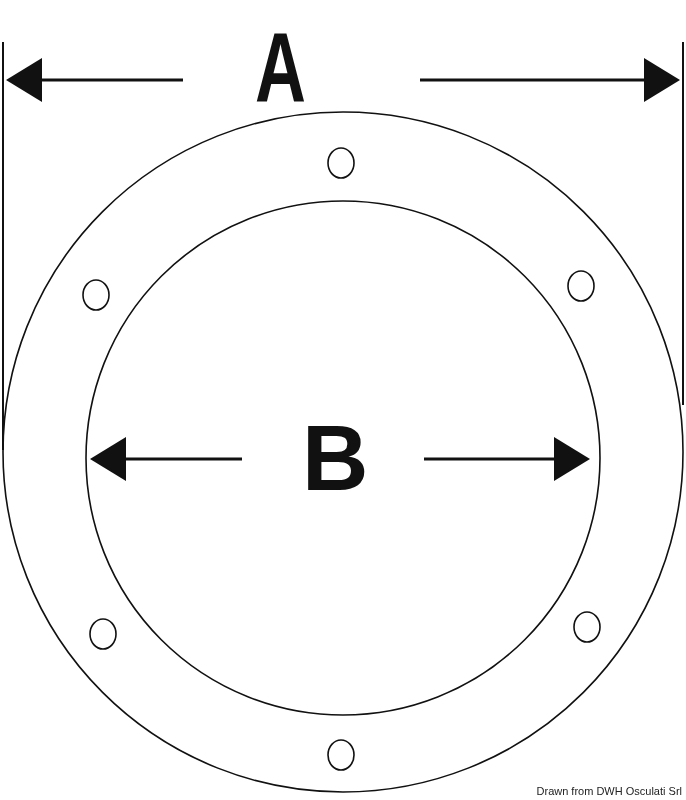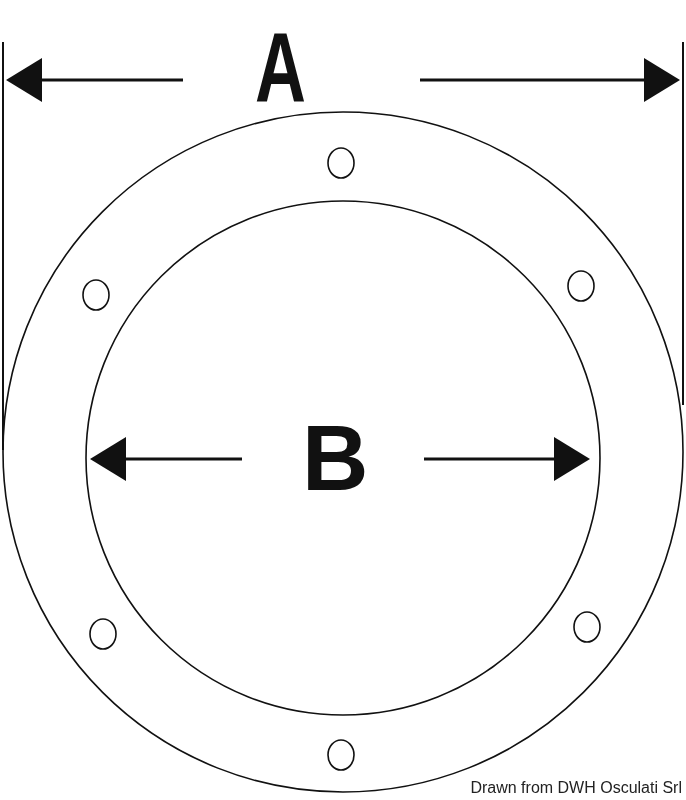--- a/index.html
+++ b/index.html
@@ -1,21 +1,21 @@
 <!DOCTYPE html>
 <html><head>
 <meta charset="utf-8">
 <style>
   html,body{margin:0;padding:0;background:#fff;}
   #stage{position:relative;width:686px;height:800px;overflow:hidden;background:#fff;}
   svg{position:absolute;left:0;top:0;}
   .lbl{position:absolute;font-family:"Liberation Sans",sans-serif;font-weight:bold;color:#111;line-height:1;}
   #lblA{left:255px;top:18px;font-size:98px;transform:scaleX(0.72);transform-origin:left top;}
   #lblB{left:302px;top:412px;font-size:92px;}
-  #credit{position:absolute;right:4px;bottom:3px;font-family:"Liberation Sans",sans-serif;font-size:16px;color:#222;}
+  #credit{position:absolute;right:4px;bottom:3px;font-family:"Liberation Sans",sans-serif;font-size:11px;color:#222;}
 </style>
 </head>
 <body>
 
 <div id="stage">
   <svg width="686" height="800" viewBox="0 0 686 800">
 
     <line x1="3" y1="42" x2="3" y2="450" stroke="#111" stroke-width="2"></line>
     <line x1="683" y1="42" x2="683" y2="405" stroke="#111" stroke-width="2"></line>
 

